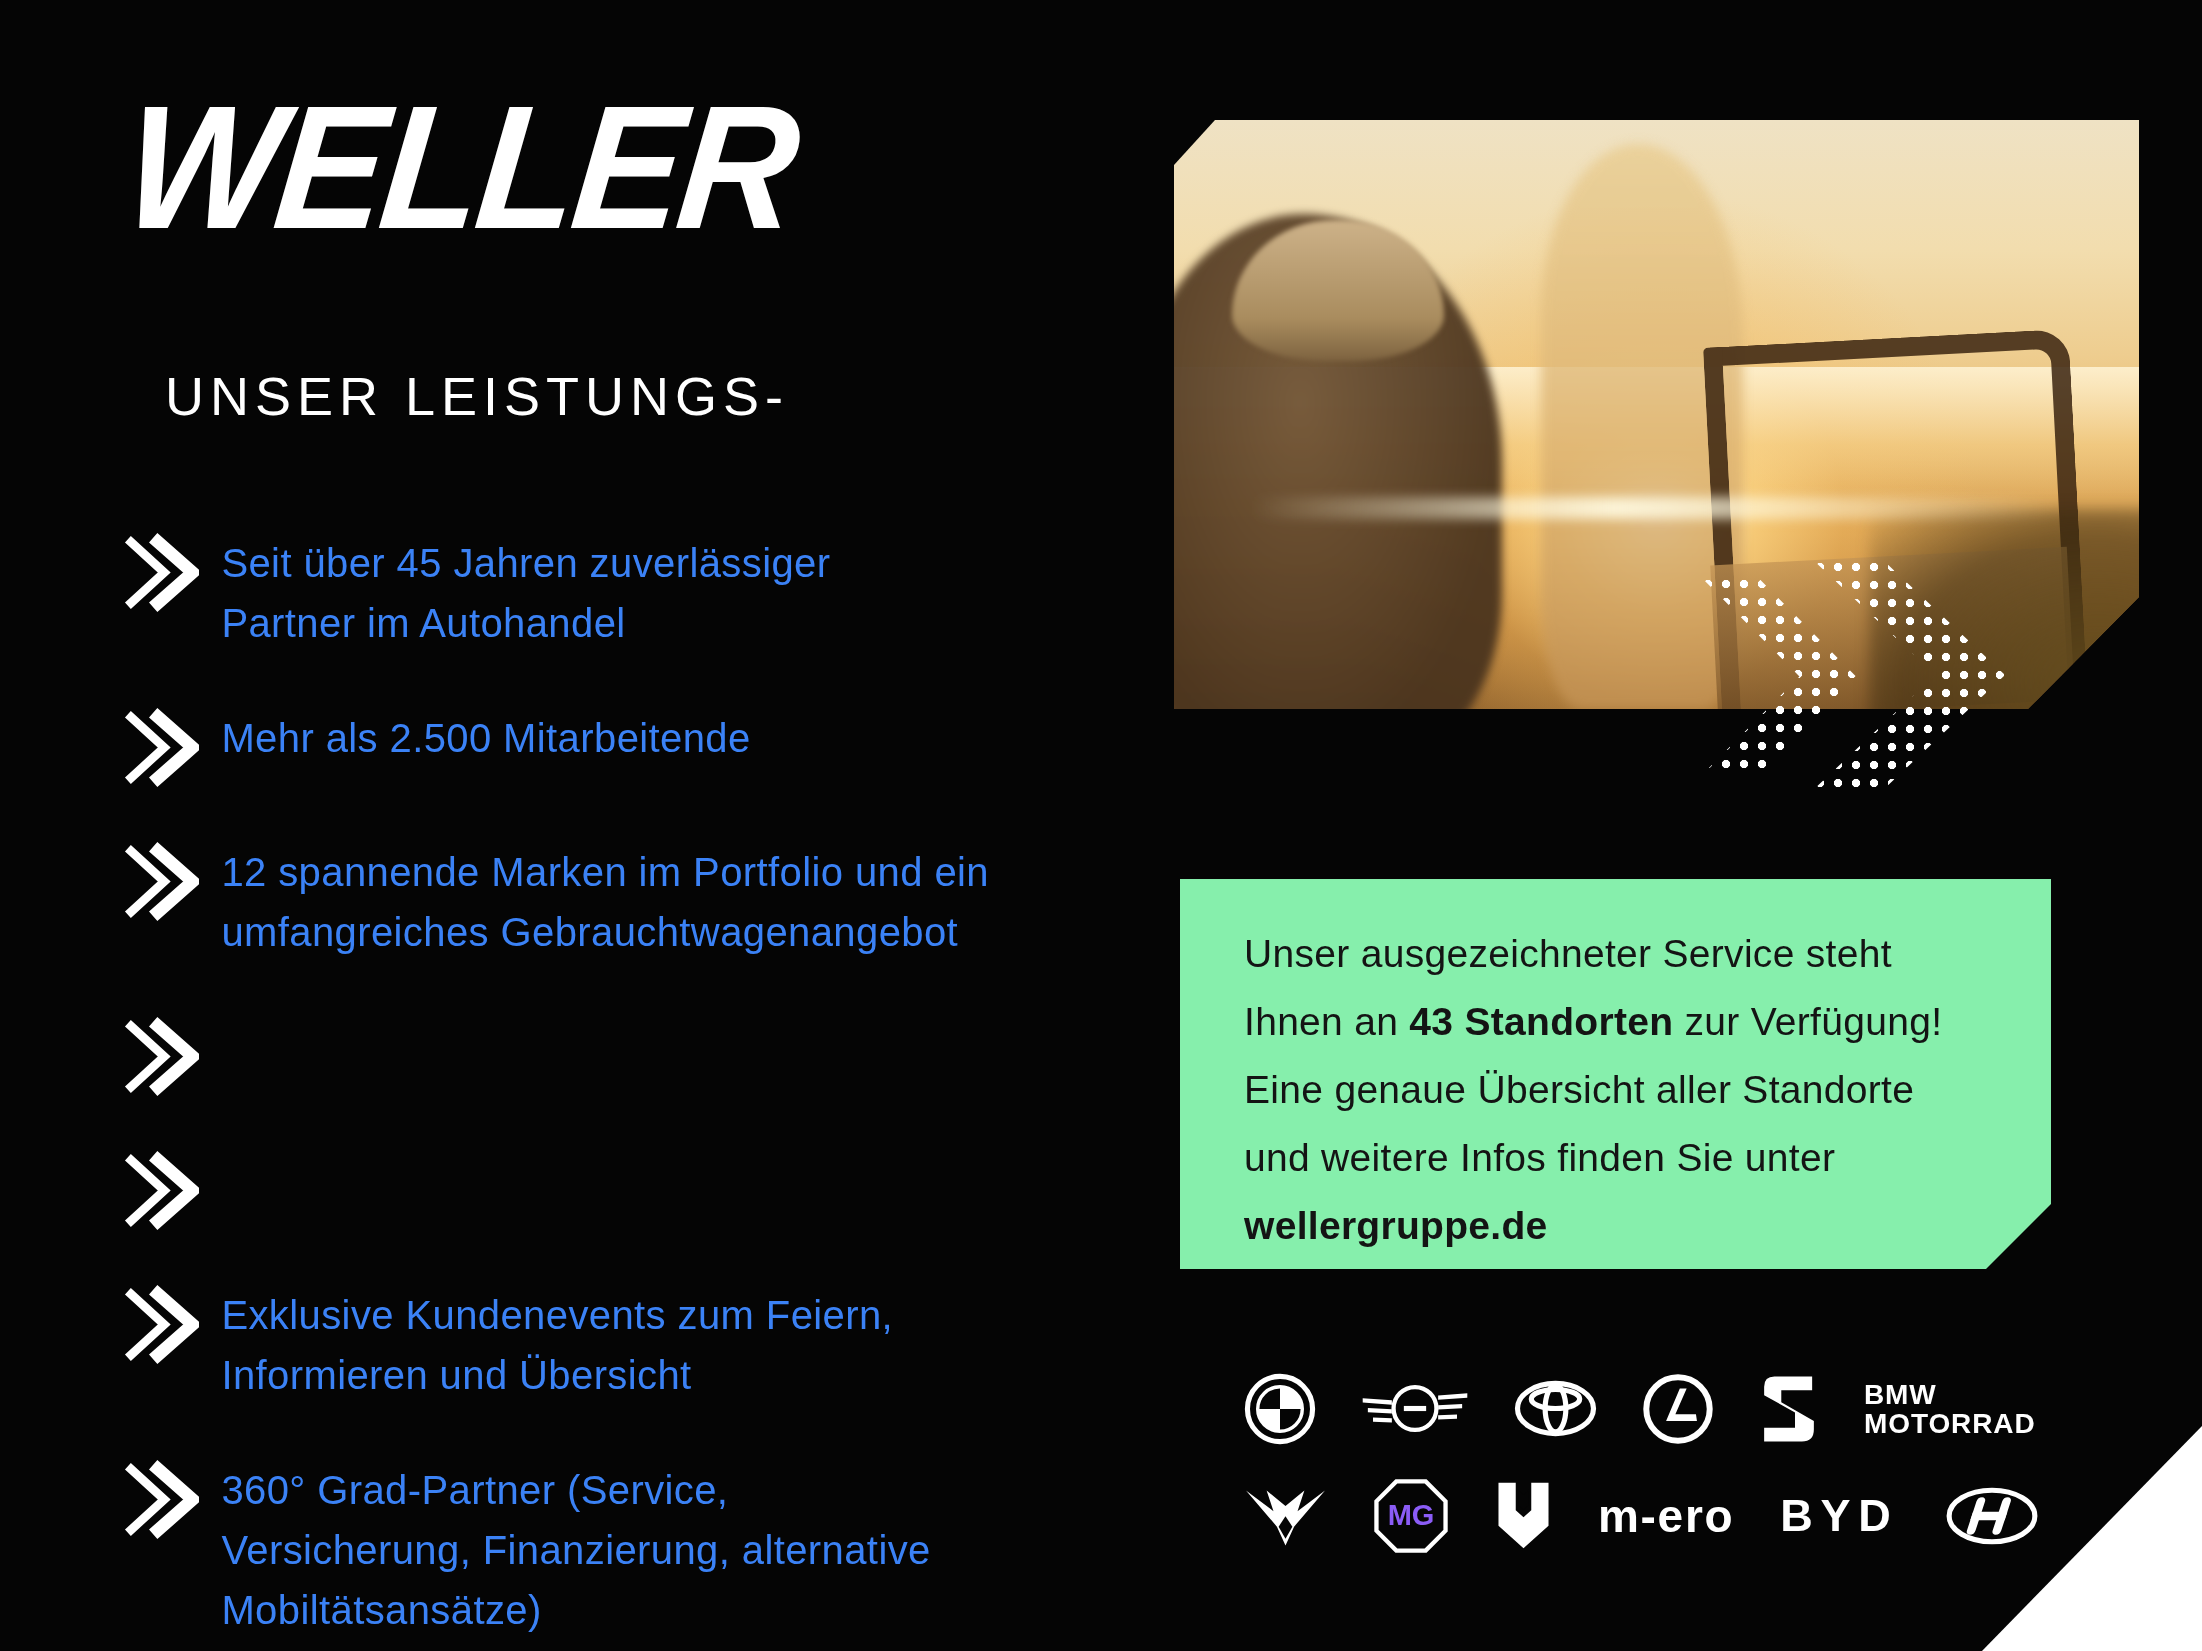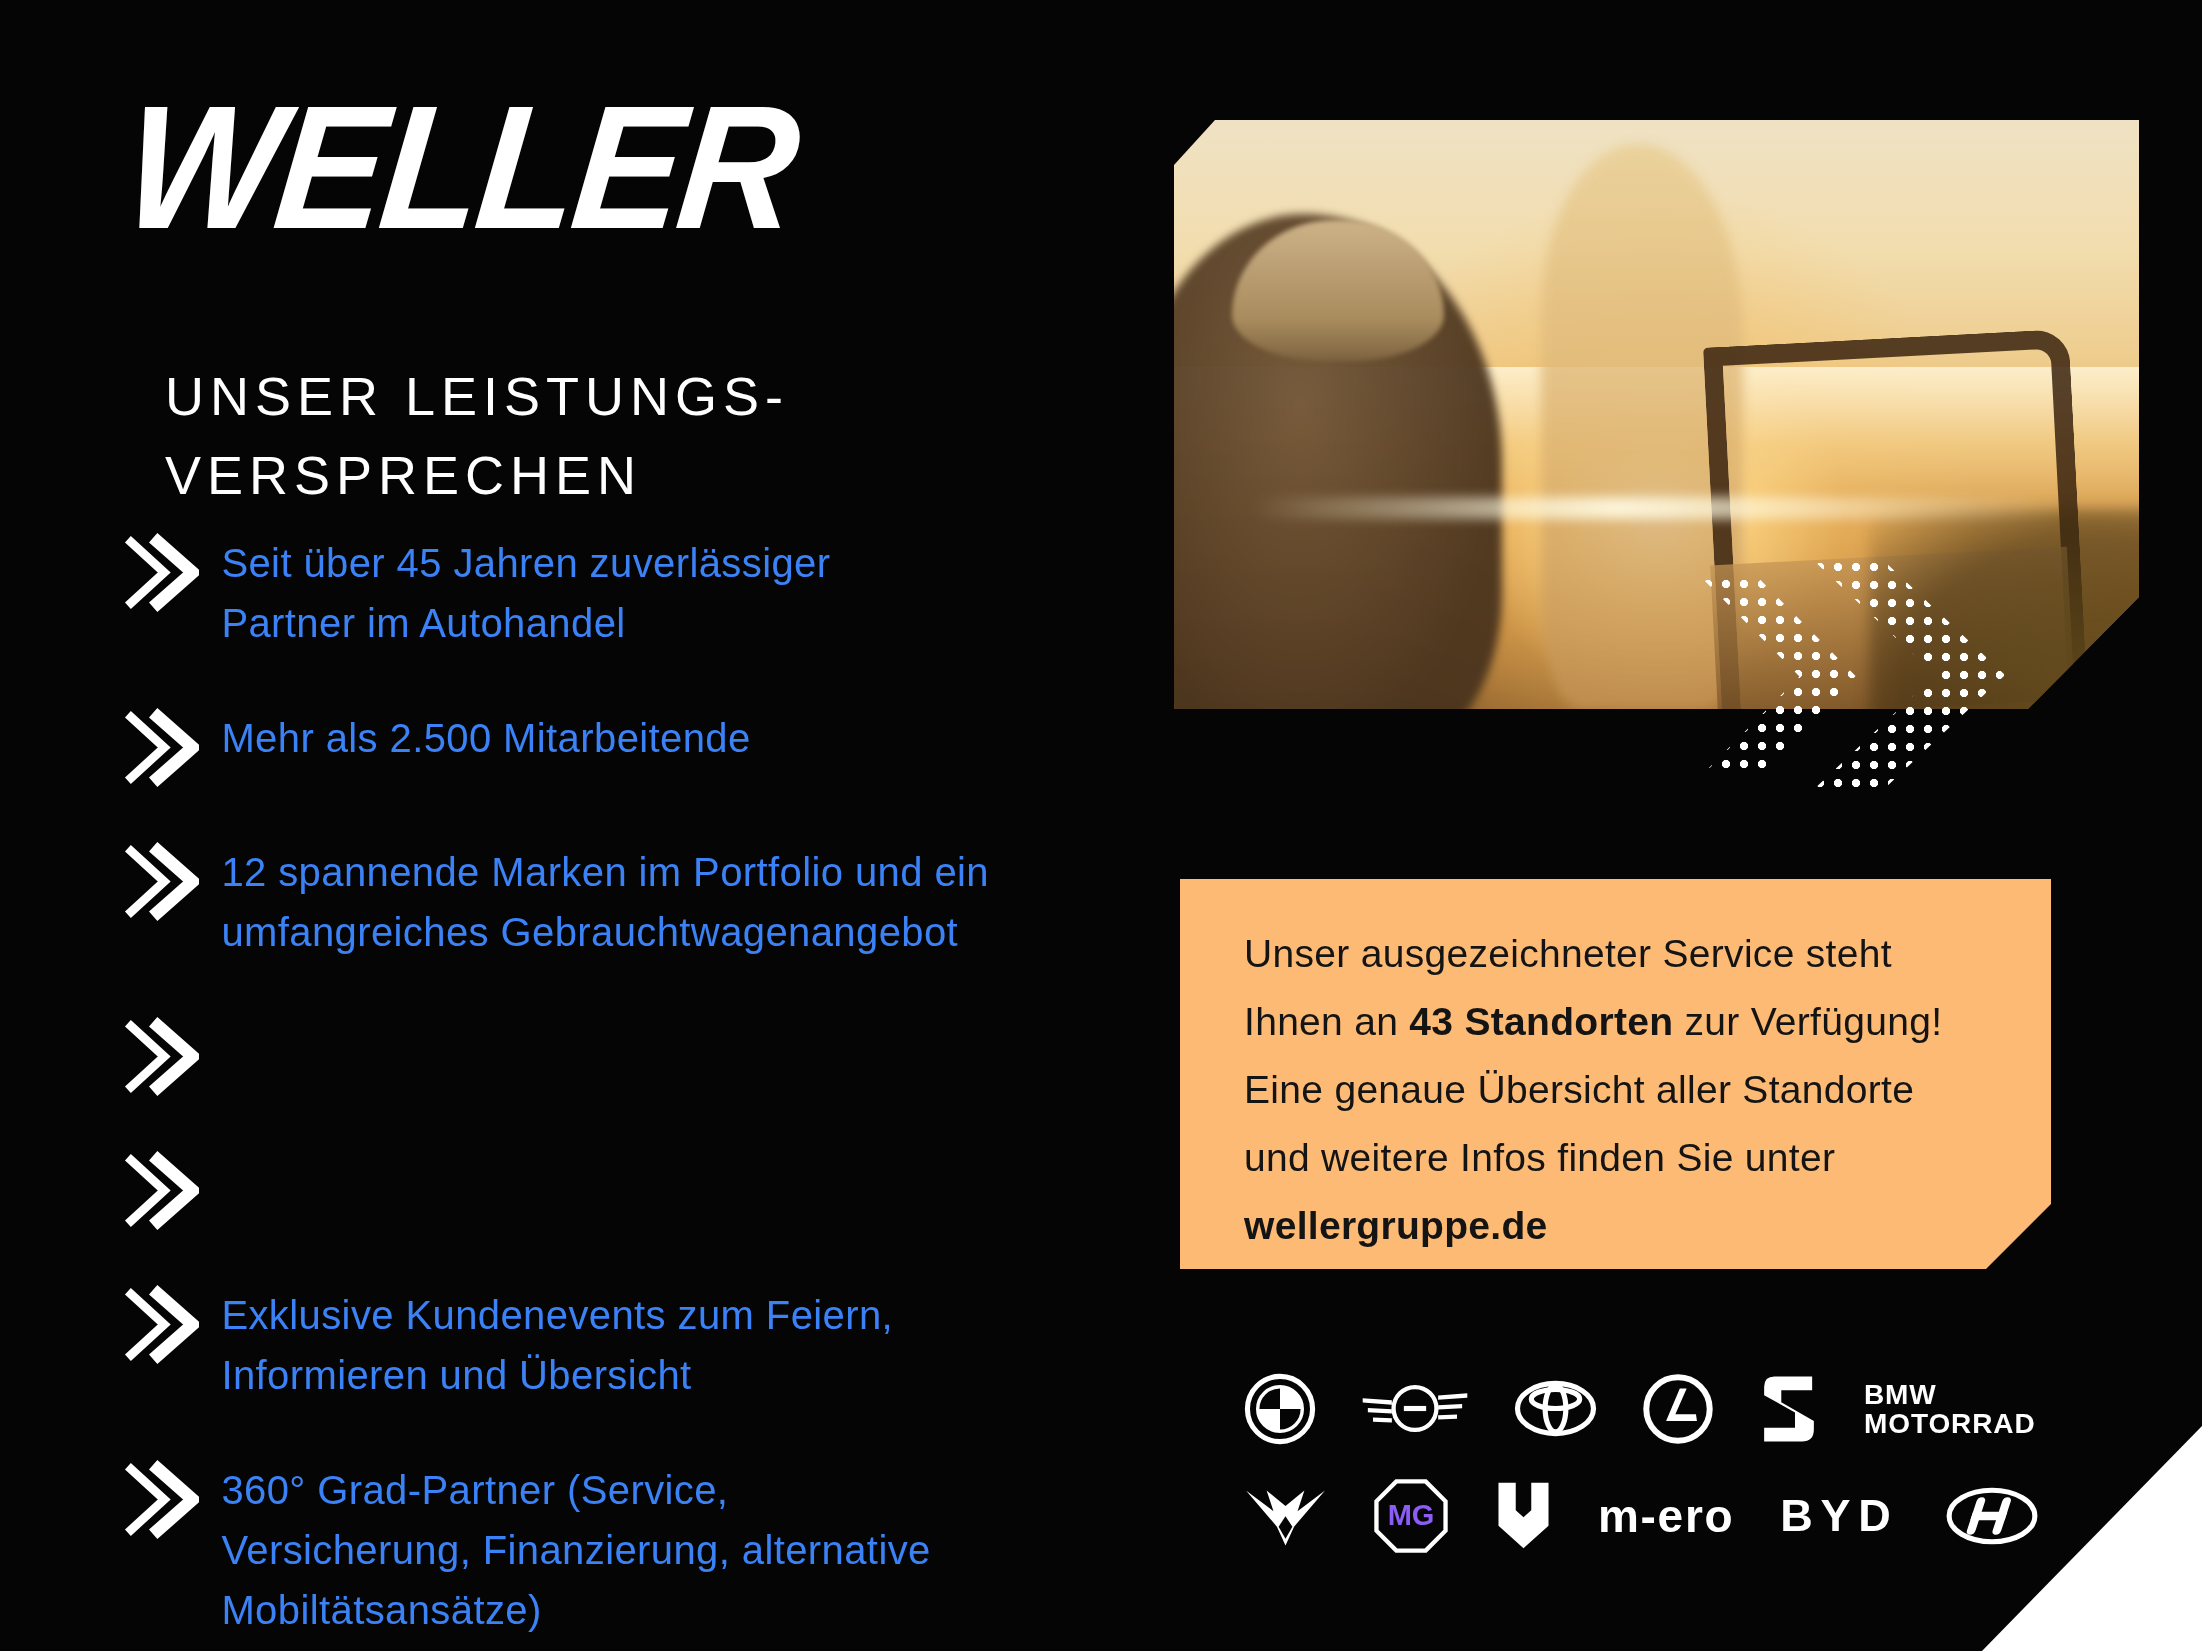--- a/index.html
+++ b/index.html
@@ -47,21 +47,21 @@
   
   .dots{position:absolute;}
   .dots .band{position:absolute;
         background-image:radial-gradient(circle,#ffffff 3.9px,rgba(255,255,255,0) 4.4px);
         background-size:18px 18px;
         clip-path:polygon(0 0,36% 0,100% 50%,36% 100%,0 100%,64% 50%);}
   .dots .band.a{left:0;top:17px;width:157px;height:203px;}
   .dots .band.b{left:112px;top:0;width:194px;height:234px;}
 
   
-  .infobox{position:absolute;left:1180px;top:879px;width:871px;height:390px;background:#fdba74;
+  .infobox{position:absolute;left:1180px;top:879px;width:871px;height:390px;background:#86efac;
         clip-path:polygon(0 0,100% 0,100% calc(100% - 65px),calc(100% - 65px) 100%,0 100%);
         box-sizing:border-box;padding:41px 48px 0 64px;}
   .infobox p{margin:0;max-width:706px;font-size:39px;line-height:68px;color:#141414;letter-spacing:0.3px;}
   .infobox .b{font-weight:700;}
 
   
   .brands-row{position:absolute;display:flex;align-items:center;}
   .brands-row.r1{left:1244px;top:1361px;height:95px;gap:45px;}
   .brands-row.r2{left:1244px;top:1468px;height:95px;gap:46px;}
   .blogo{display:flex;align-items:center;justify-content:center;}
@@ -80,21 +80,20 @@
 </style>
 </head>
 <body>
 
 <div class="page">
 
   <div class="weller-logo">WELLER</div>
 
   <div class="headline">
     <div>UNSER LEISTUNGS-</div>
-    <div>VERSPRECHEN</div>
   </div>
 
   <div class="promise-list">
 
     <div class="promise-item">
       <svg class="chev" viewBox="0 0 100 96">
         <polyline points="10,6 56,48 10,90" fill="none" stroke="#fff" stroke-width="11"></polyline>
         <polyline points="42,4 92,48 42,92" fill="none" stroke="#fff" stroke-width="16"></polyline>
       </svg>
       <div class="txt w800">Seit über 45 Jahren zuverlässiger Partner im Autohandel</div>

